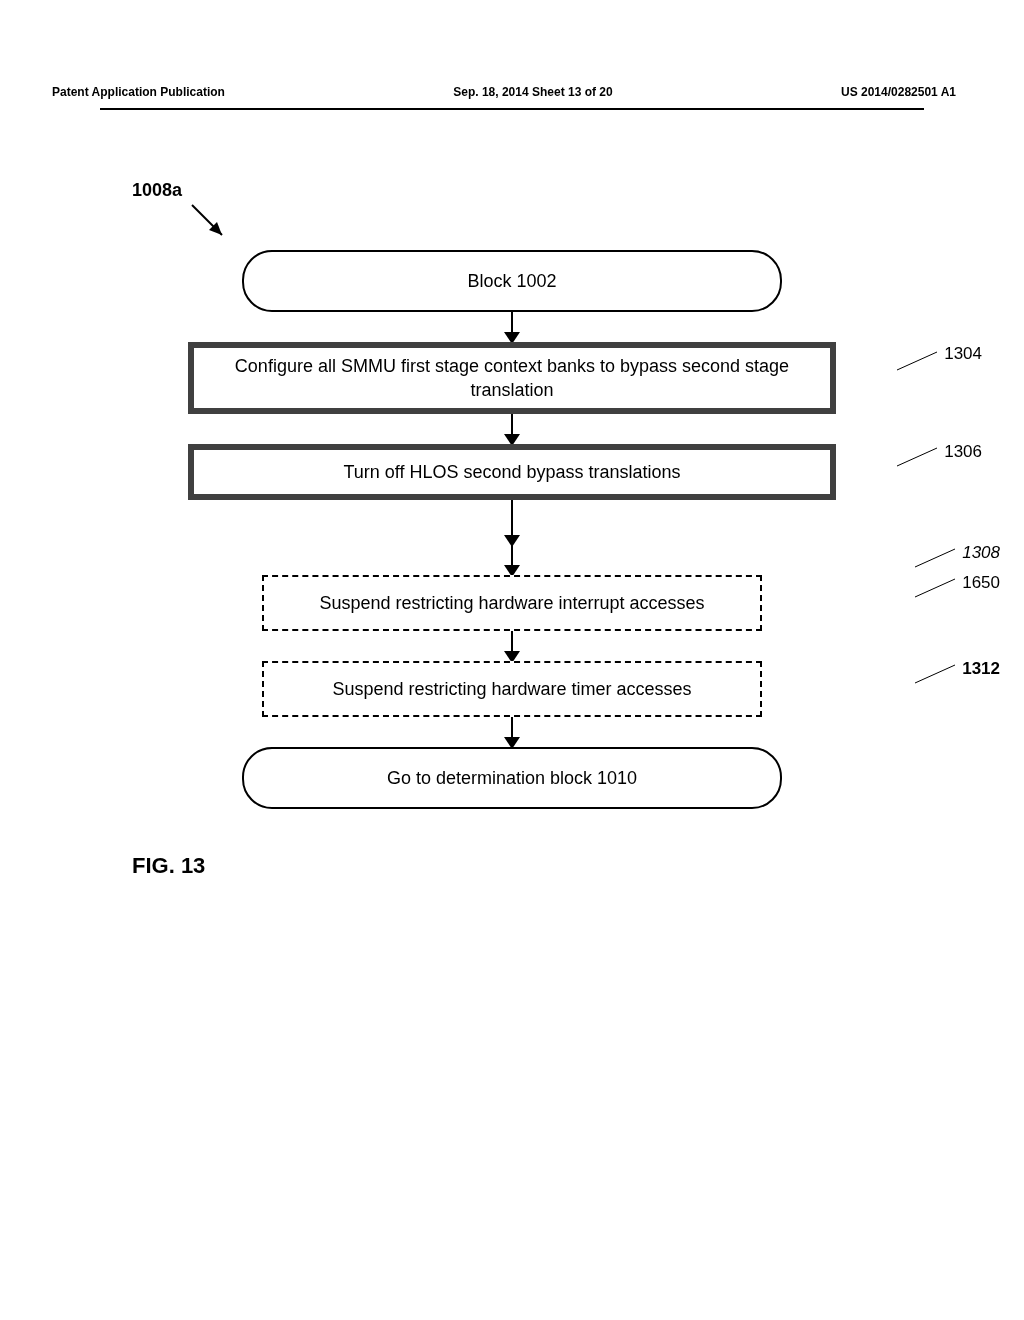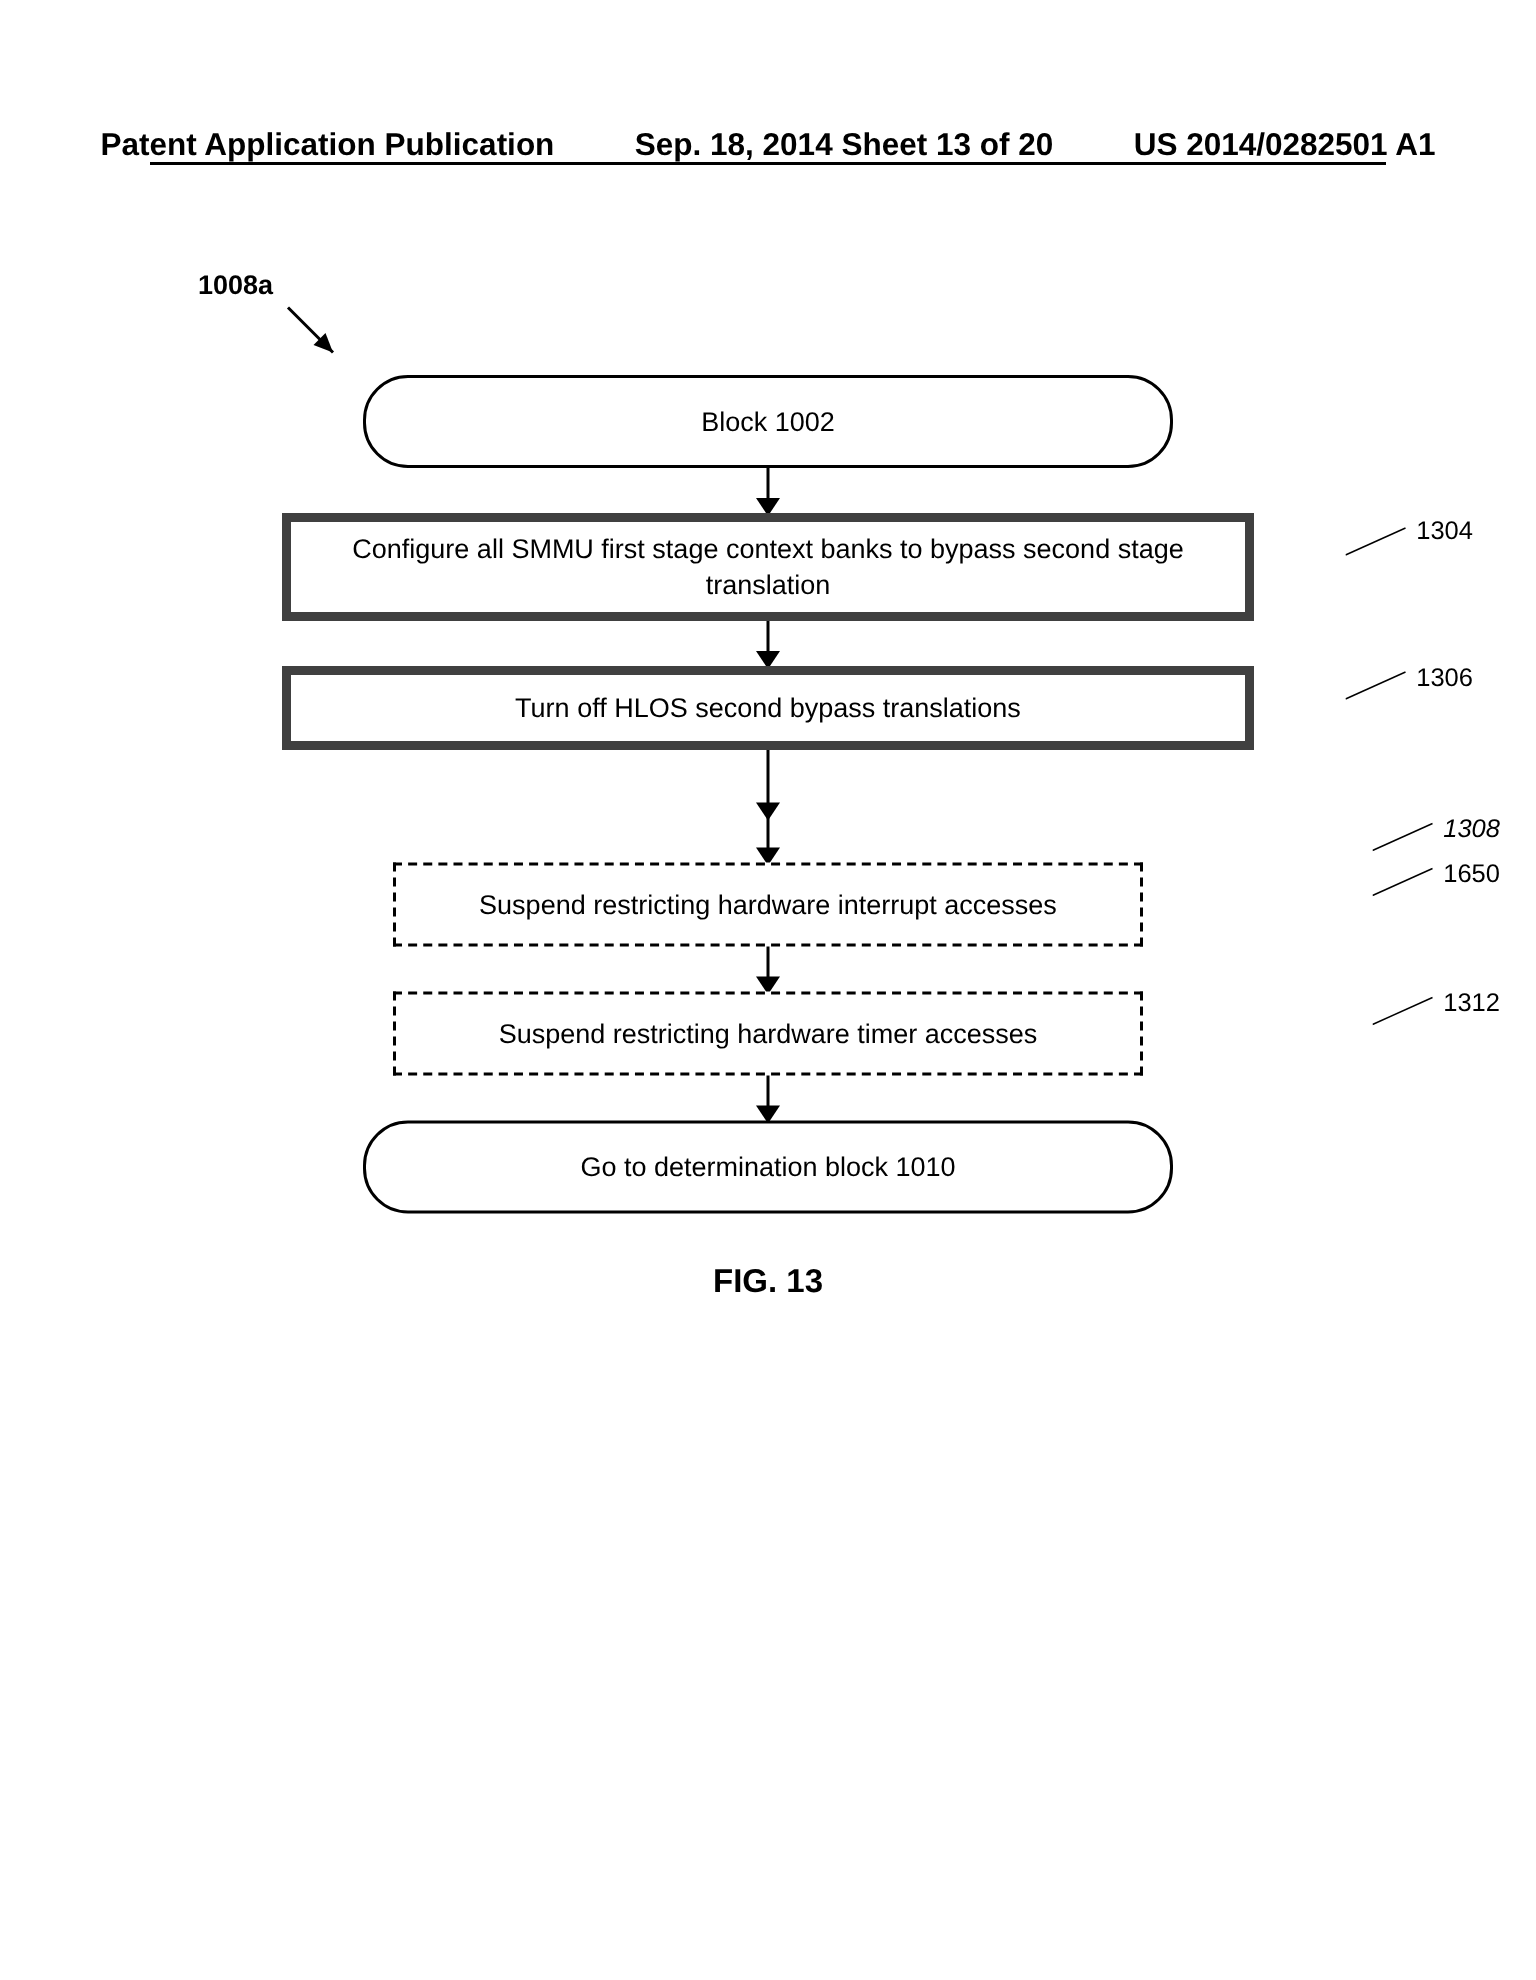--- a/index.html
+++ b/index.html
@@ -11,25 +11,25 @@
       width: 1024px;
       height: 1320px;
       background: white;
       font-family: Arial, Helvetica, sans-serif;
       position: relative;
     }
     .header {
       position: absolute;
       top: 85px;
       left: 0;
-      right: 0;
+      right: 16px;
       display: flex;
       justify-content: space-between;
-      padding: 0 67px;
-      font-size: 21px;
+      padding: 0 52px;
+      font-size: 12px;
       font-weight: bold;
     }
     .header-rule {
       position: absolute;
       top: 108px;
       left: 100px;
       right: 100px;
       border-top: 2px solid black;
     }
     .diagram-container {
@@ -106,24 +106,24 @@
     .ref-label {
       position: absolute;
       right: -90px;
       top: 50%;
       transform: translateY(-50%);
       font-size: 17px;
       display: flex;
       align-items: center;
     }
     .figure-label {
-      text-align: center;
+      text-align: left;
       font-size: 22px;
       font-weight: bold;
-      margin-top: 32px;
+      margin-top: 44px;
     }
     .start-arrow-svg {
       width: 50px;
       height: 50px;
     }
   </style>
 </head>
 <body>
 
 <div class="header">
@@ -192,21 +192,21 @@
     </div>
     <div class="arrow-down"></div>
 
     <div class="box-wrapper">
       <div class="box box-dashed" style="height:56px;">
         <span>Suspend restricting hardware timer accesses</span>
       </div>
       <svg style="position:absolute; right:-68px; top:2px; width:45px; height:25px;">
           <line x1="0" y1="20" x2="40" y2="2" stroke="black" stroke-width="1"></line>
         </svg>
-      <div class="ref-label" style="right:-108px; top:8px;">1312</div>
+      <div class="ref-label" style="right:-108px; top:8px;font-weight:bold;">1312</div>
     </div>
     <div class="arrow-down"></div>
 
     <div class="box-wrapper">
       <div class="box box-rounded">
         <span>Go to determination block 1010</span>
       </div>
     </div>
 
   </div>

